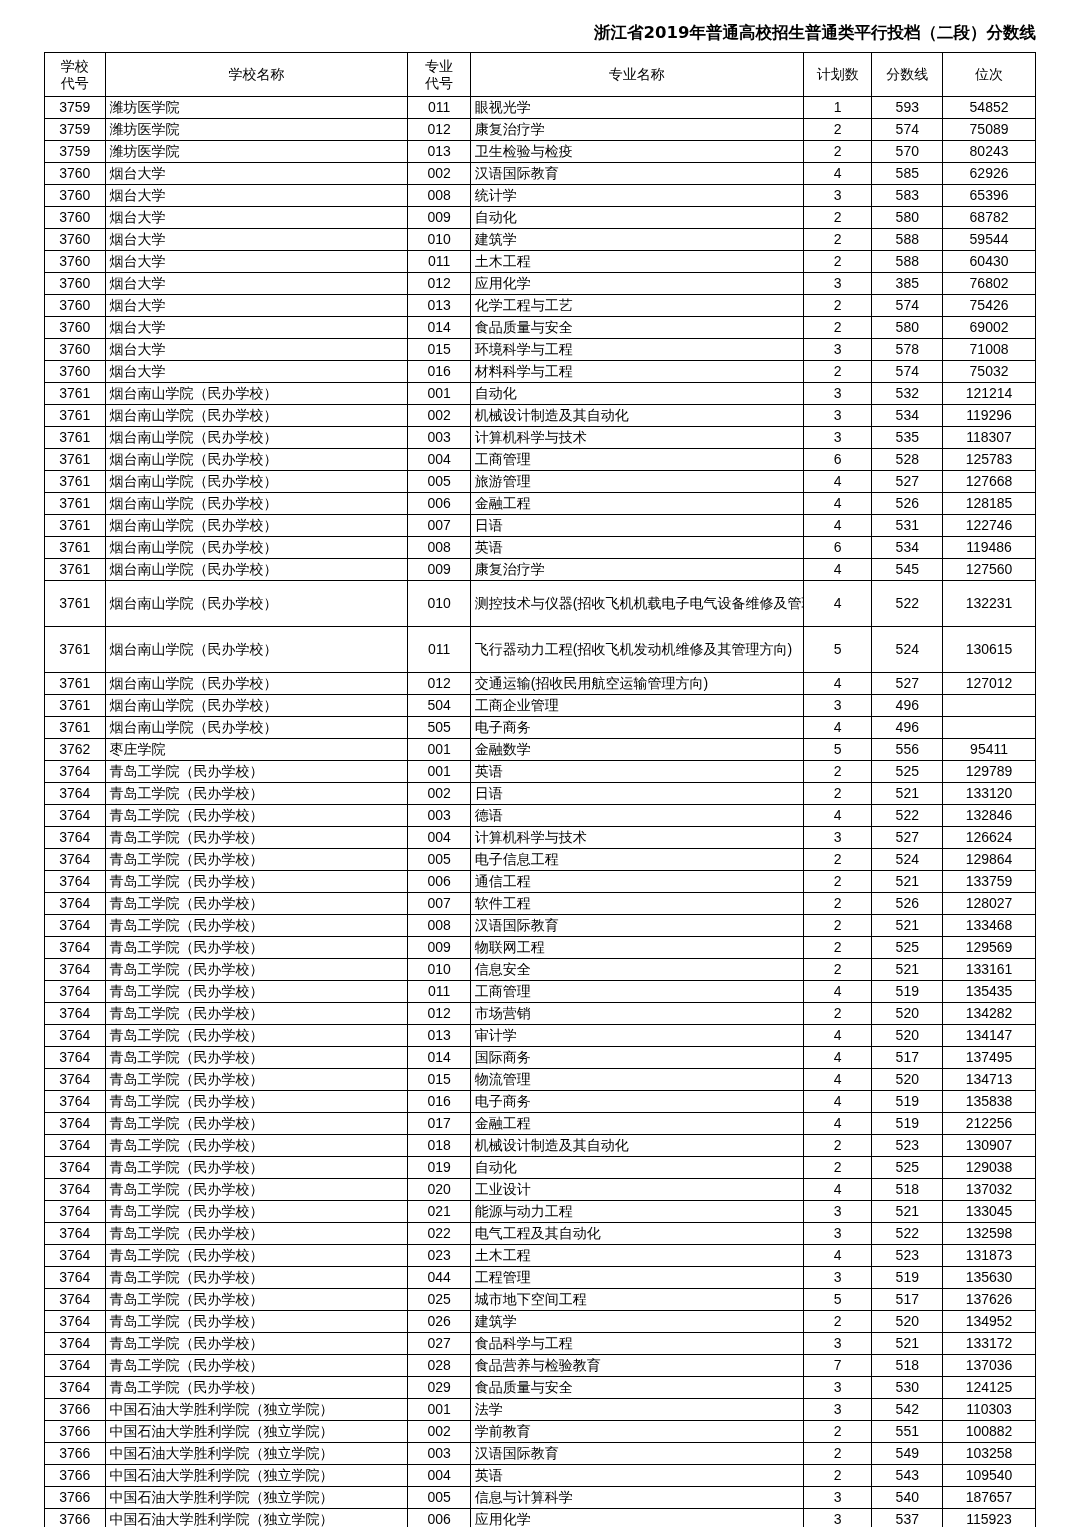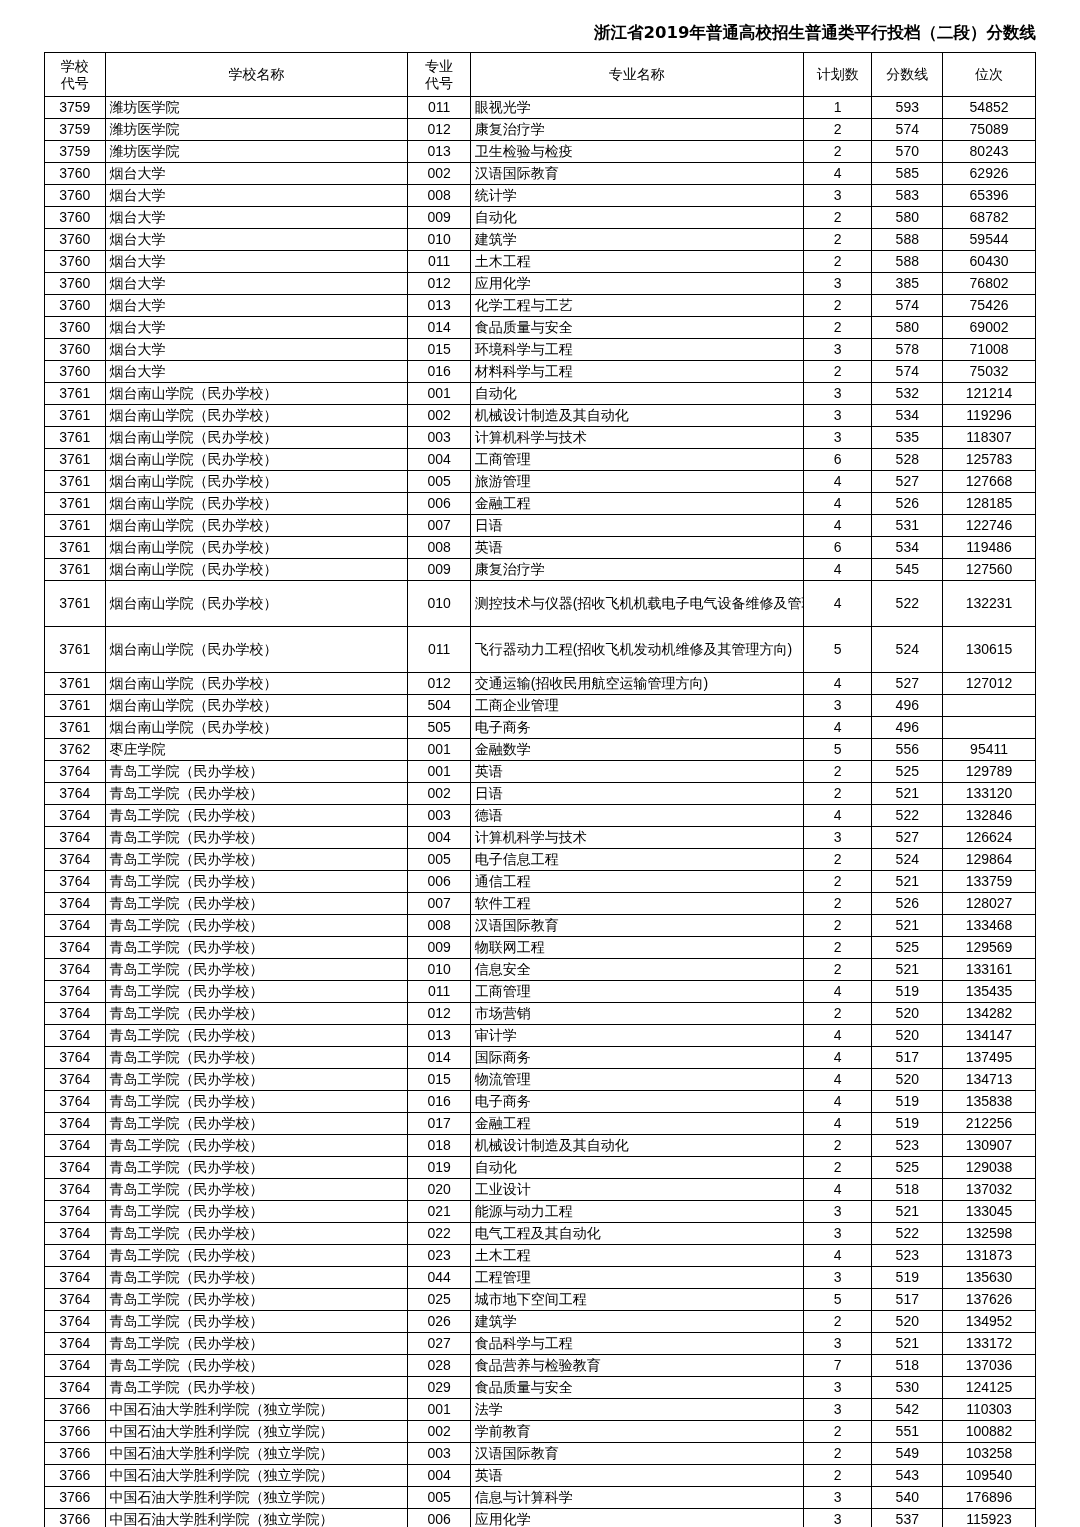--- a/index.html
+++ b/index.html
@@ -640,21 +640,21 @@
           <td class="c-score">543</td>
           <td class="c-rank">109540</td>
         </tr>
         <tr>
           <td class="c-code">3766</td>
           <td class="c-school">中国石油大学胜利学院（独立学院）</td>
           <td class="c-major-code">005</td>
           <td class="c-major">信息与计算科学</td>
           <td class="c-plan">3</td>
           <td class="c-score">540</td>
-          <td class="c-rank">176896</td>
+          <td class="c-rank">187657</td>
         </tr>
         <tr>
           <td class="c-code">3766</td>
           <td class="c-school">中国石油大学胜利学院（独立学院）</td>
           <td class="c-major-code">006</td>
           <td class="c-major">应用化学</td>
           <td class="c-plan">3</td>
           <td class="c-score">537</td>
           <td class="c-rank">115923</td>
         </tr>

